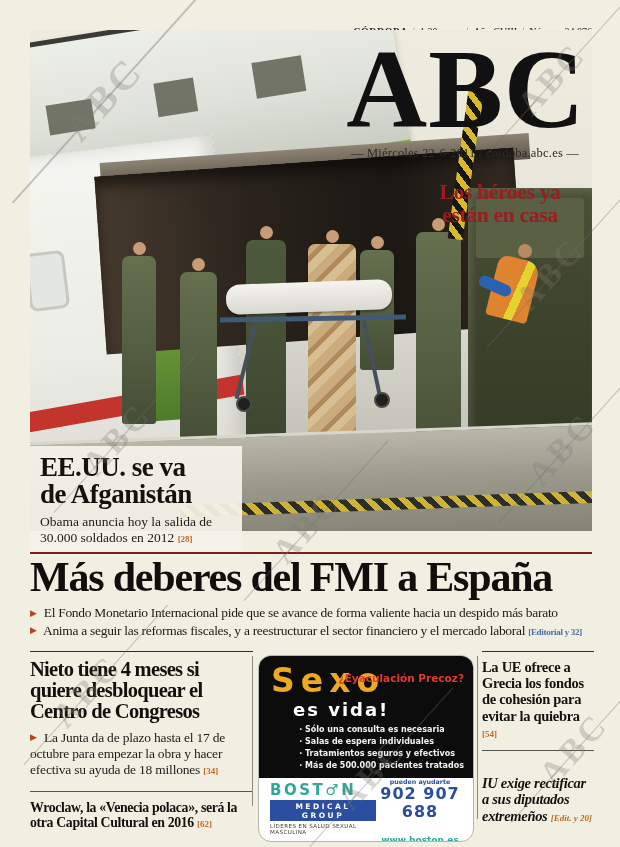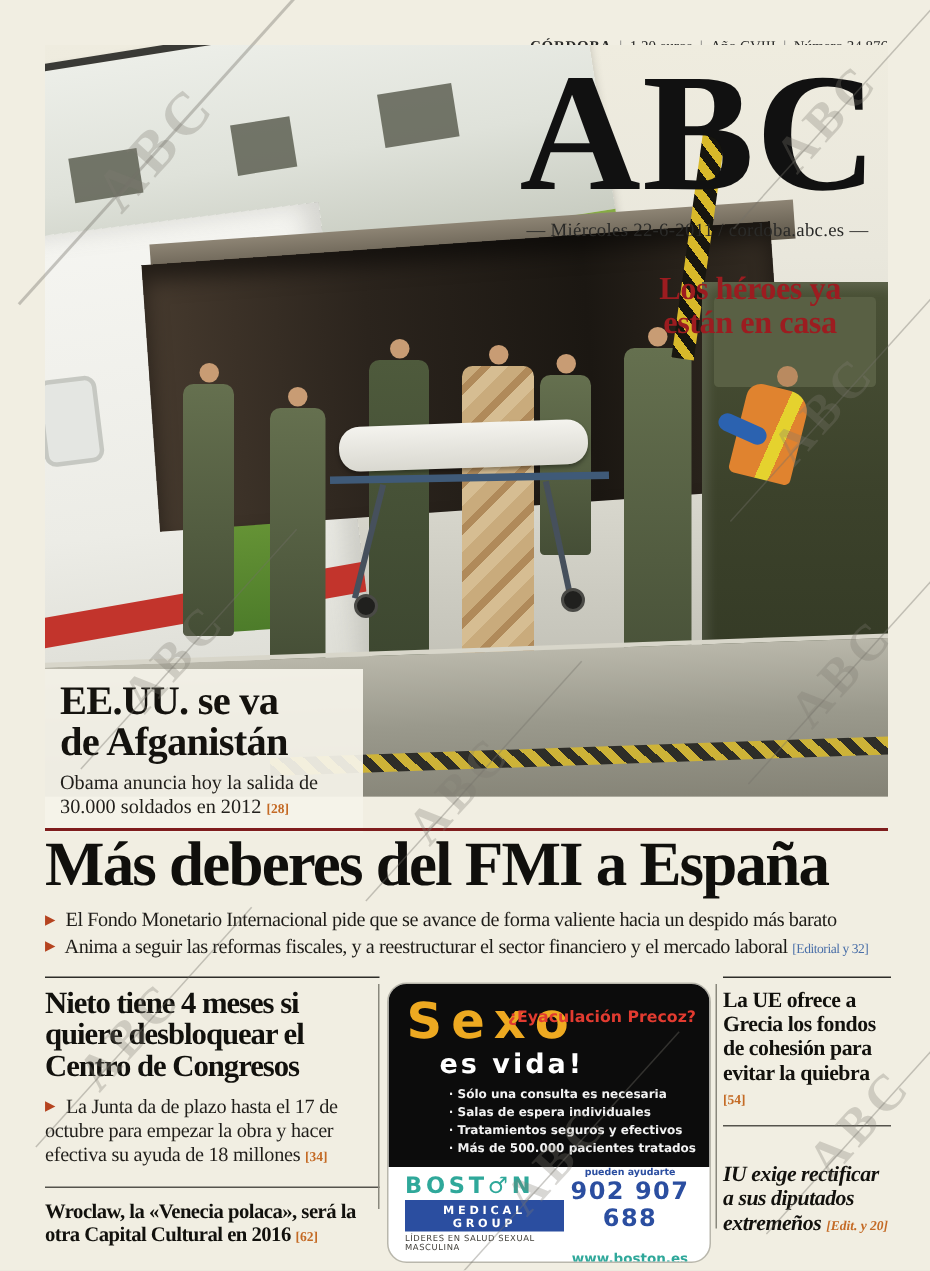--- a/index.html
+++ b/index.html
@@ -72,21 +72,21 @@
             background:repeating-linear-gradient(45deg,#1c1c18 0 6px,#d8b92a 6px 12px);opacity:.85;}
   .ph-ramprail{left:60px;top:430px;width:330px;height:6px;background:#6f6d62;transform:rotate(-2deg);}
 
   
   .overlay-box{position:absolute;left:30px;top:446px;width:212px;z-index:4;
                background:rgba(245,243,234,.93);padding:8px 10px 9px 10px;box-sizing:border-box;}
   .overlay-box .ov-title{font-weight:bold;font-size:27px;line-height:1.0;letter-spacing:-.5px;color:#14120e;}
   .overlay-box .ov-title span{display:block;}
   .overlay-box .ov-sub{margin-top:6px;font-size:13.5px;line-height:1.18;color:#22201c;}
   .ref{font-weight:bold;color:#c46a25;font-size:9px;letter-spacing:0;}
-  .ref-blue{font-weight:normal;color:#4a6fa8;font-size:9px;}
+  .ref-blue{font-weight:bold;color:#4a6fa8;font-size:9px;}
 
   
   .caption-row{position:absolute;left:30px;right:24px;top:532px;display:flex;justify-content:space-between;align-items:flex-start;z-index:4;}
   .caption{font-weight:bold;font-size:9.5px;letter-spacing:-.1px;color:#23211d;white-space:nowrap;}
   .credit{font-size:6.5px;color:#8a887e;margin-left:8px;}
 
   
   .lead-block{position:absolute;left:30px;right:28px;top:552px;border-top:2px solid #7f1d1d;padding-top:2px;z-index:4;}
   .lead-block h1{margin:0;font-size:42px;line-height:1.0;letter-spacing:-1.2px;font-weight:bold;color:#100f0c;white-space:nowrap;}
   .lead-bullets{margin-top:6px;}

